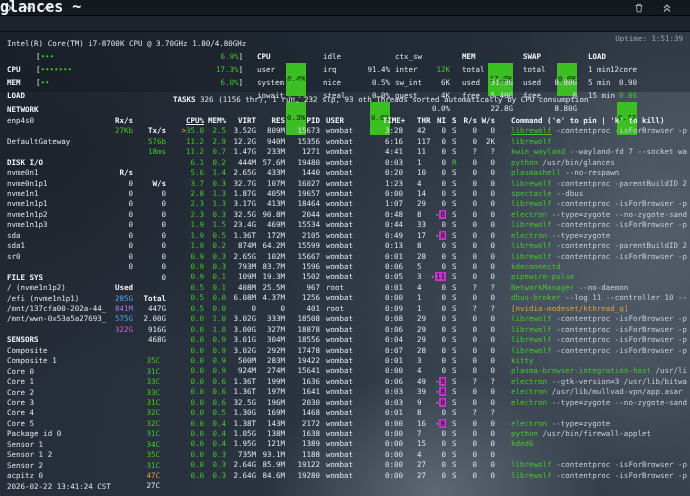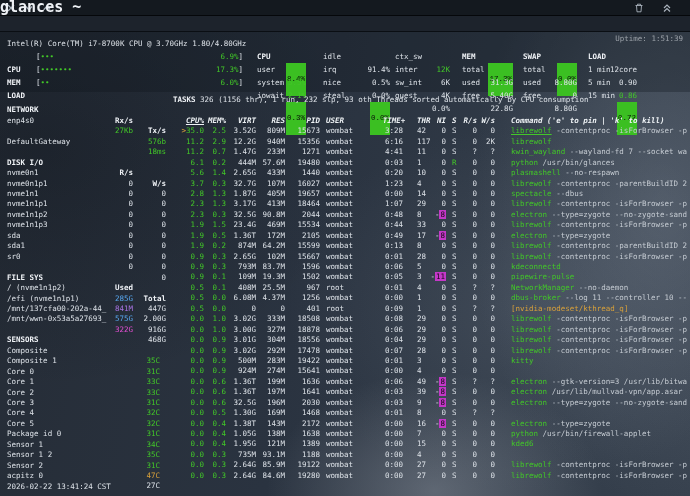--- a/index.html
+++ b/index.html
@@ -56,21 +56,21 @@
   #disk{top:147.25px}
   #fs{top:262.2px}
   #sens{top:324.9px}
   #clock{position:absolute;left:7px;top:481.7px;height:10.45px;line-height:10.45px;white-space:pre;}
   
   #tasksline{position:absolute;left:173px;top:95px;height:10.45px;line-height:10.45px;white-space:pre;}
   #prochead{position:absolute;left:0;right:0;top:115.9px;}
   #procrows{position:absolute;left:0;right:0;top:126.35px;}
   .prow{position:relative;height:10.45px;line-height:10.45px;}
   .pc{position:absolute;white-space:pre;}
-  .phead .pc{font-weight:bold;color:#eef2f5;font-style:italic;}
+  .phead .pc{font-weight:bold;color:#eef2f5;}
   .col-cpu{left:168px;width:36px;text-align:right;}
   .col-mem{left:204px;width:22px;text-align:right;}
   .col-virt{left:228px;width:28px;text-align:right;}
   .col-res{left:257px;width:28px;text-align:right;}
   .col-pid{left:288px;width:32px;text-align:right;}
   .col-user{left:326px;width:45px;}
   .col-time{left:376px;width:36px;text-align:center;}
   .col-thr{left:417px;width:24px;}
   .col-ni{left:428px;width:18px;text-align:right;}
   .col-s{left:452px;width:10px;}
@@ -856,20 +856,21 @@
           <span class="pc col-virt">924M</span>
           <span class="pc col-res">274M</span>
           <span class="pc col-pid">15641</span>
           <span class="pc col-user">wombat</span>
           <span class="pc col-time">0:00</span>
           <span class="pc col-thr">4</span>
           <span class="pc col-ni"><span>0</span><span></span></span>
           <span class="pc col-s">S</span>
           <span class="pc col-rs">0</span>
           <span class="pc col-ws">0</span>
+          <span class="pc col-cmd"><span class="cmdname ok">plasma-browser-integration-host</span><span class="dim">/usr/li</span></span>
         </div>
 
         <div class="prow">
           <span class="pc col-cpu"><span class="amber"></span><span class="ok">0.0</span></span>
           <span class="pc col-mem ok">0.6</span>
           <span class="pc col-virt">1.36T</span>
           <span class="pc col-res">199M</span>
           <span class="pc col-pid">1636</span>
           <span class="pc col-user">wombat</span>
           <span class="pc col-time">0:06</span>

